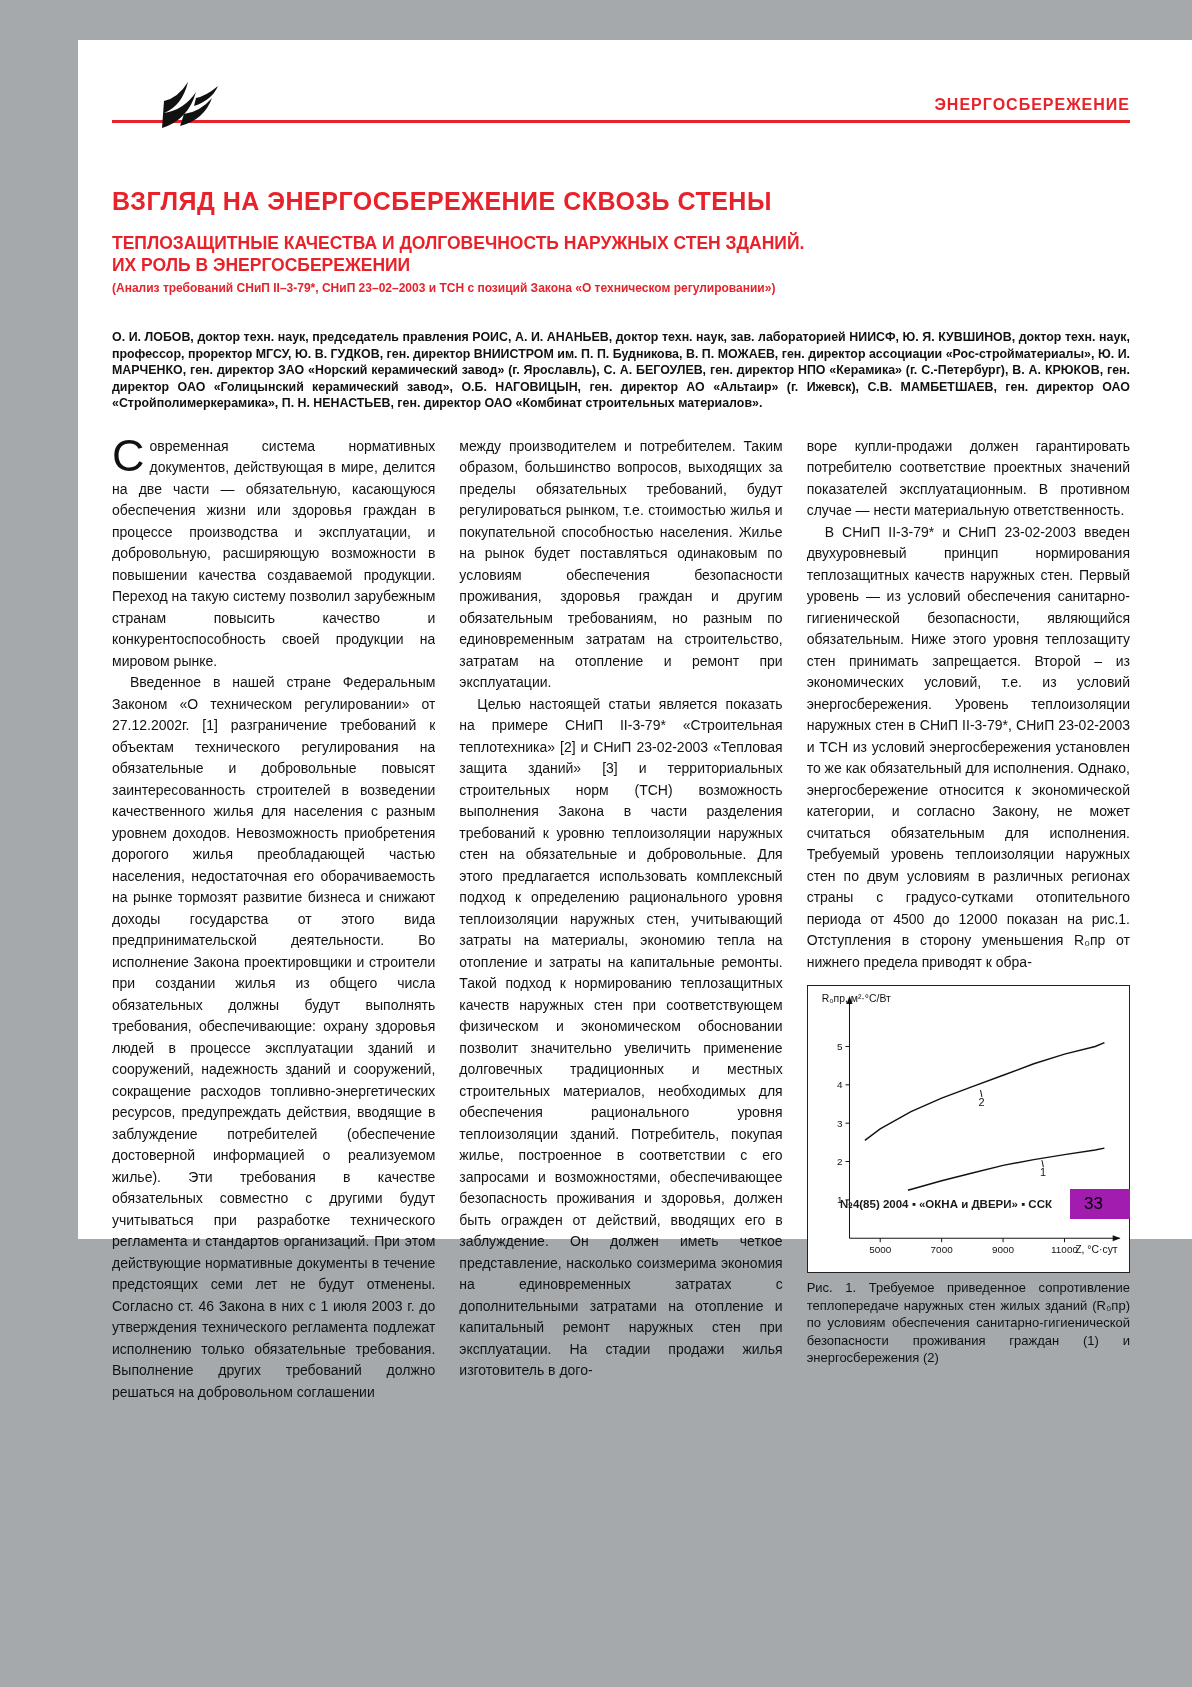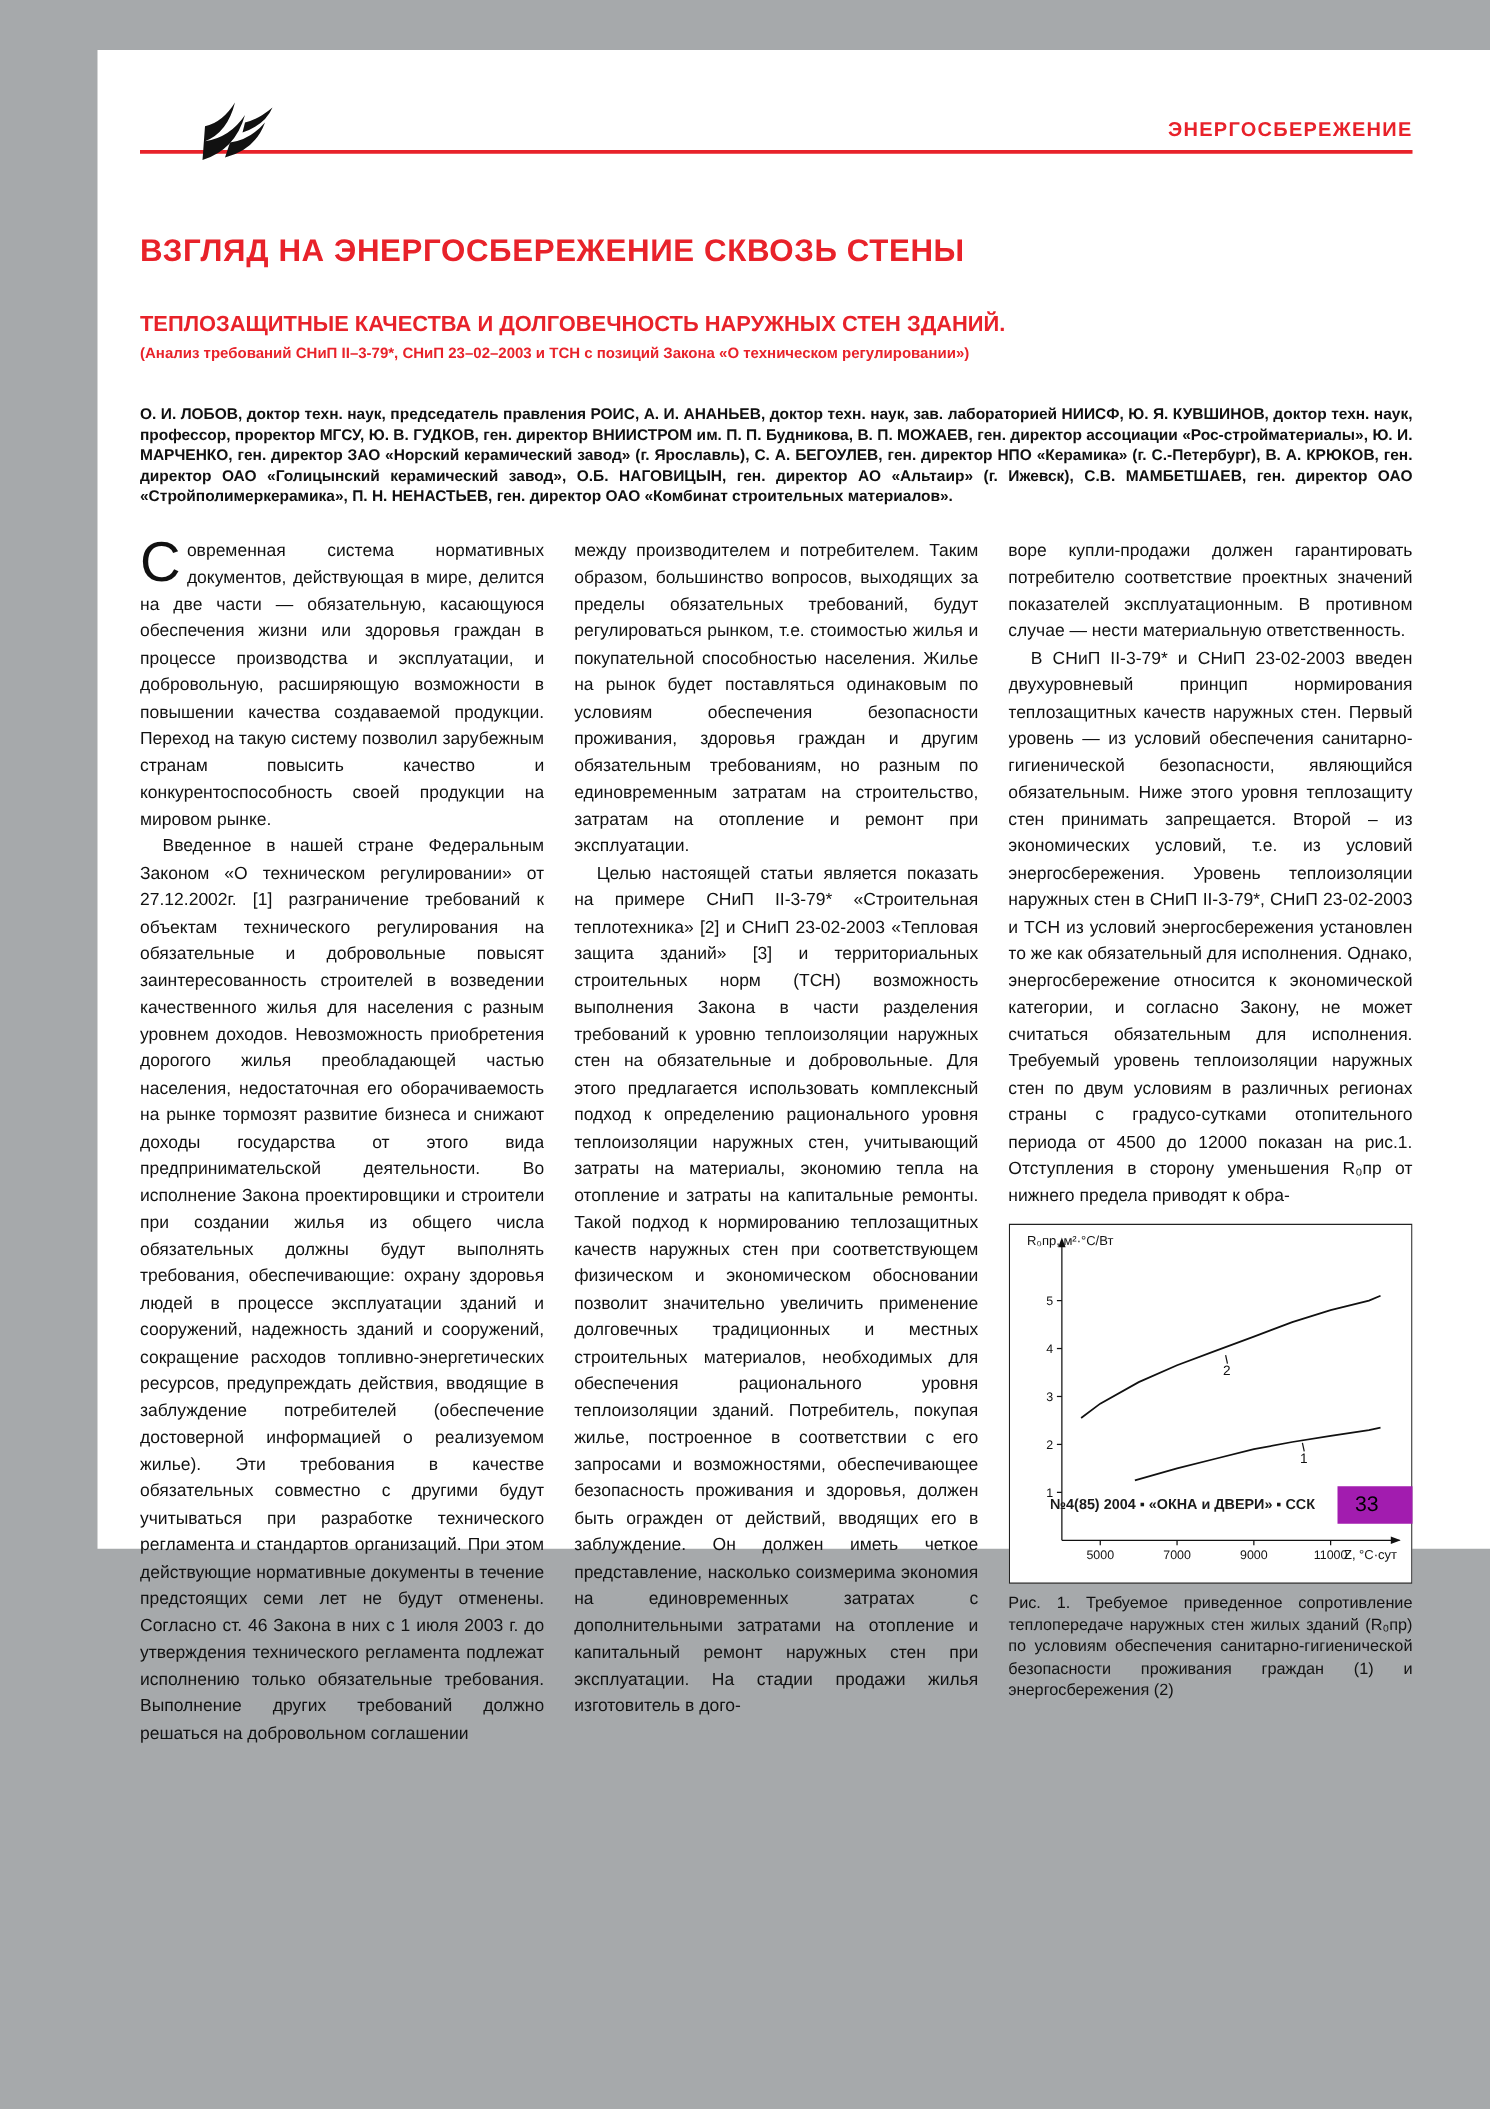--- a/index.html
+++ b/index.html
@@ -8,21 +8,21 @@
   .page{position:absolute;left:78px;top:40px;width:1114px;height:1199px;background:#ffffff}
   .content{position:absolute;left:34px;right:62px;top:0;bottom:0}
 
   
   .header{position:relative;margin-top:56px;border-bottom:3px solid var(--accent,#e8222a)}
   .section-label{text-align:right;font-size:16px;font-weight:bold;color:var(--accent,#e8222a);letter-spacing:1px;padding-bottom:6px}
   .logo{position:absolute;left:46px;bottom:-12px;width:62px;height:54px}
 
   
   .title{margin-top:64px;font-size:25px;font-weight:bold;color:var(--accent,#e8222a);letter-spacing:.5px}
-  .subtitle{margin-top:32px;font-size:17.5px;line-height:22px;font-weight:bold;color:var(--accent,#e8222a)}
+  .subtitle{margin-top:16px;font-size:17.5px;line-height:22px;font-weight:bold;color:var(--accent,#e8222a)}
   .analysis{margin-top:5px;font-size:12px;font-weight:bold;color:var(--accent,#e8222a)}
 
   
   .authors{margin-top:34px;font-size:12.4px;line-height:16.6px;font-weight:bold;text-align:justify;color:#101010}
 
   
   .columns{margin-top:24px;display:flex;gap:24px;height:1072px;overflow:hidden}
   .col{flex:1 1 0;font-size:14px;line-height:21.5px;text-align:justify;overflow:hidden}
   .para{text-align:justify}
   .para.indent{text-indent:18px}
@@ -56,20 +56,21 @@
         <path d="M4 50 Q30 42 38 14 Q26 32 6 35 Q24 28 30 4 Q20 20 6 23 Z" fill="#111"></path>
         <path d="M22 48 Q46 42 54 20 Q42 34 26 36 Z" fill="#111"></path>
         <path d="M36 28 Q54 22 60 8 Q48 18 38 20 Z" fill="#111"></path>
       </svg>
     </div>
 
     <h1 class="title">ВЗГЛЯД НА ЭНЕРГОСБЕРЕЖЕНИЕ СКВОЗЬ СТЕНЫ</h1>
 
     <div class="subtitle">
       <div>ТЕПЛОЗАЩИТНЫЕ КАЧЕСТВА И ДОЛГОВЕЧНОСТЬ НАРУЖНЫХ СТЕН ЗДАНИЙ.</div>
+      <div>ИХ РОЛЬ В ЭНЕРГОСБЕРЕЖЕНИИ</div>
     </div>
 
     <div class="analysis">(Анализ требований СНиП II–3-79*, СНиП 23–02–2003 и ТСН с позиций Закона «О техническом регулировании»)</div>
 
     <div class="authors">О. И. ЛОБОВ, доктор техн. наук, председатель правления РОИС, А. И. АНАНЬЕВ, доктор техн. наук, зав. лабораторией НИИСФ, Ю. Я. КУВШИНОВ, доктор техн. наук, профессор, проректор МГСУ, Ю. В. ГУДКОВ, ген. директор ВНИИСТРОМ им. П. П. Будникова, В. П. МОЖАЕВ, ген. директор ассоциации «Рос-стройматериалы», Ю. И. МАРЧЕНКО, ген. директор ЗАО «Норский керамический завод» (г. Ярославль), С. А. БЕГОУЛЕВ, ген. директор НПО «Керамика» (г. С.-Петербург), В. А. КРЮКОВ, ген. директор ОАО «Голицынский керамический завод», О.Б. НАГОВИЦЫН, ген. директор АО «Альтаир» (г. Ижевск), С.В. МАМБЕТШАЕВ, ген. директор ОАО «Стройполимеркерамика», П. Н. НЕНАСТЬЕВ, ген. директор ОАО «Комбинат строительных материалов».</div>
 
     <div class="columns">
 
       <div class="col">
         <p class="para"><span class="dropcap">С</span><span>овременная система нормативных документов, действующая в мире, делится на две части — обязательную, касающуюся обеспечения жизни или здоровья граждан в процессе производства и эксплуатации, и добровольную, расширяющую возможности в повышении качества создаваемой продукции. Переход на такую систему позволил зарубежным странам повысить качество и конкурентоспособность своей продукции на мировом рынке.</span></p>

